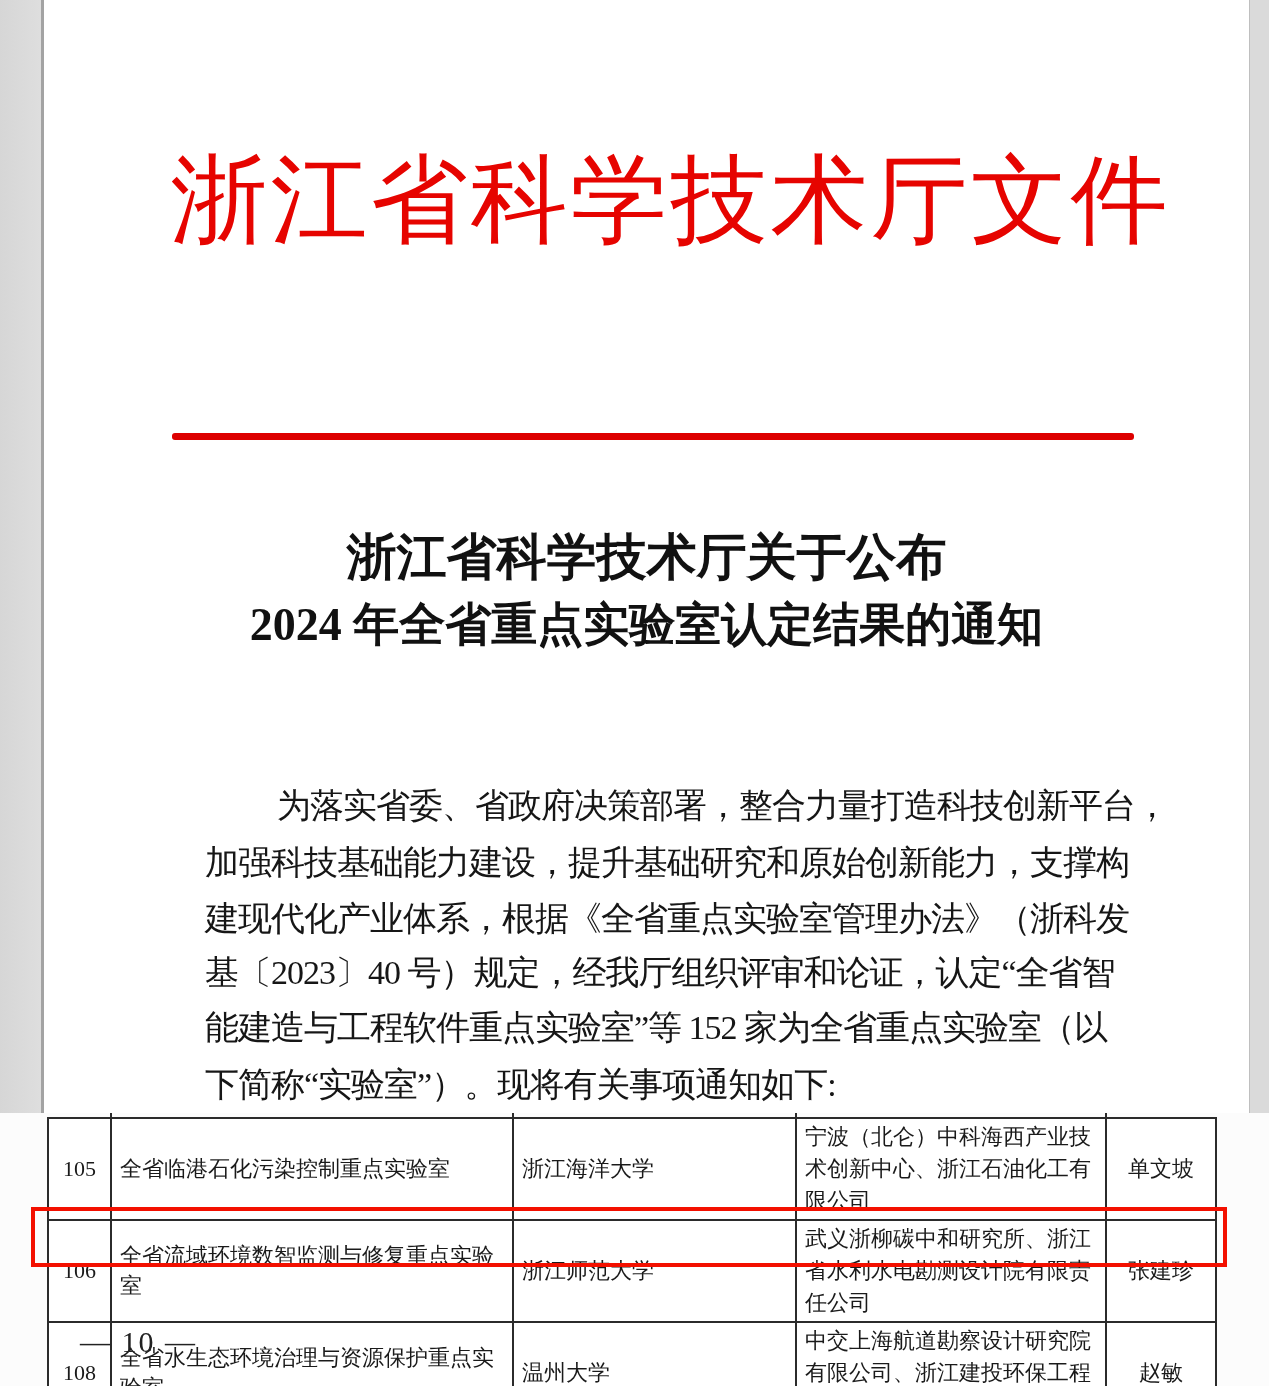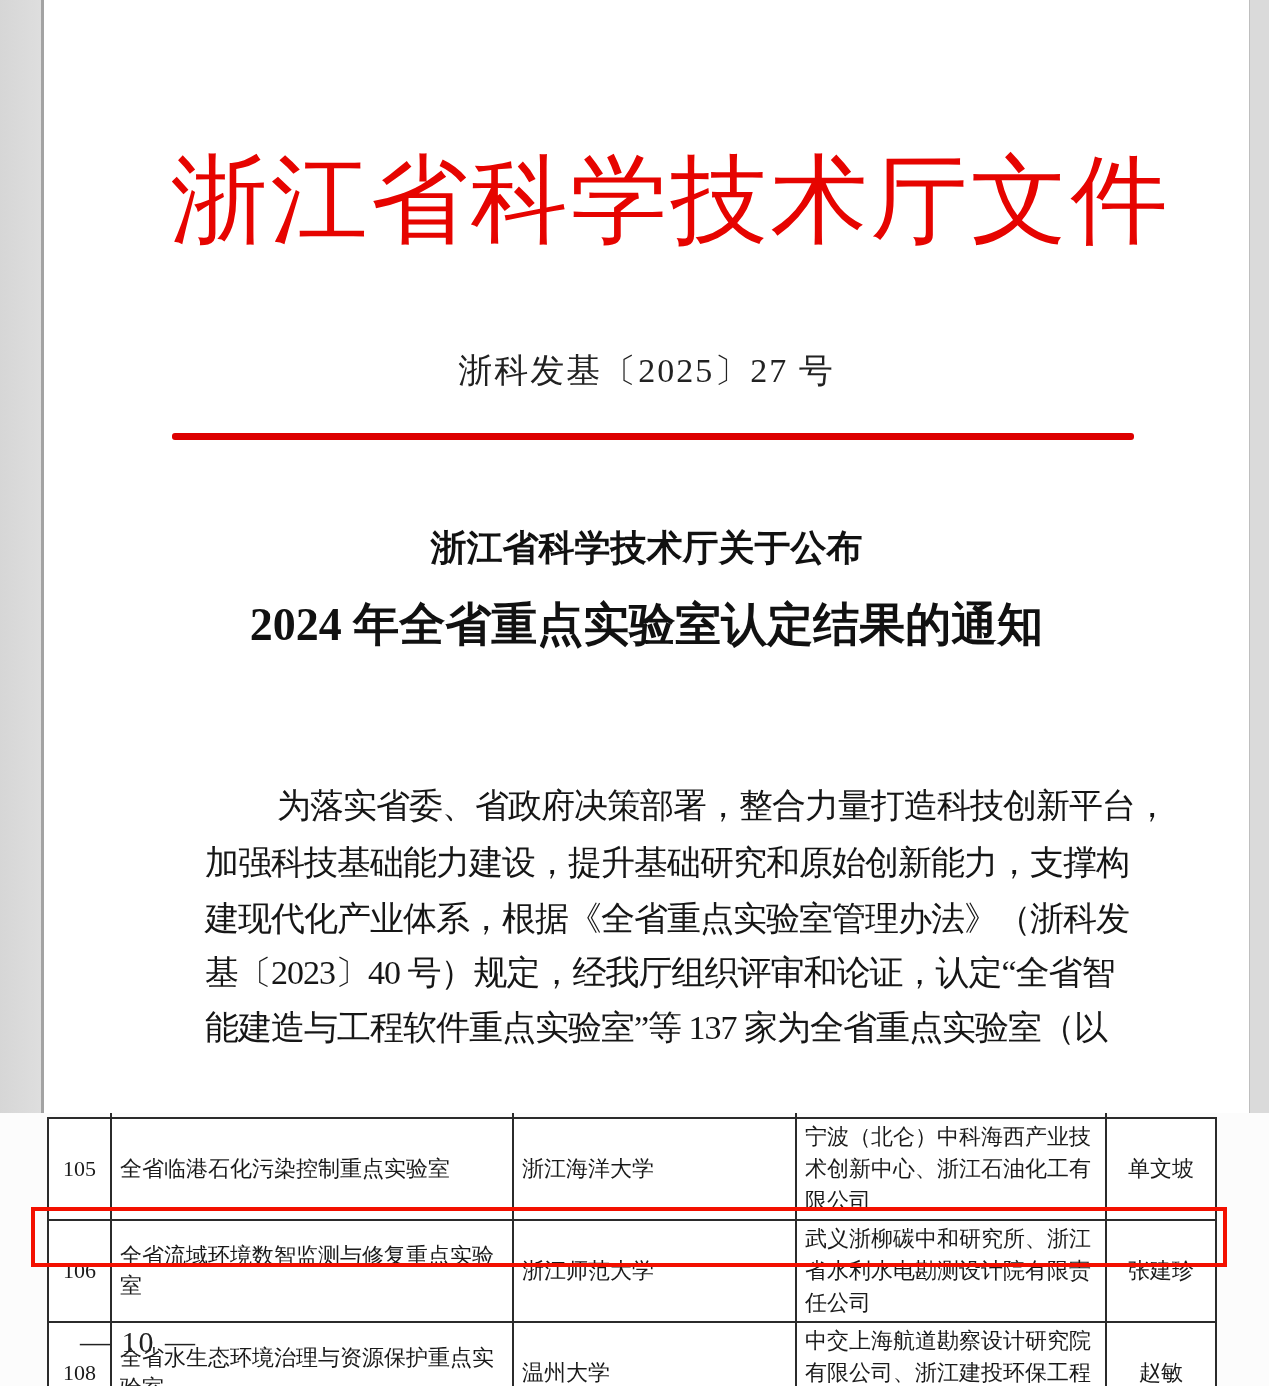--- a/index.html
+++ b/index.html
@@ -42,21 +42,21 @@
     color:#222;
     white-space:nowrap;
   }
   .red-rule{
     position:absolute;left:128px;top:433px;width:962px;height:7px;
     border-radius:3px;
   }
   .notice-title-1{
     position:absolute;left:0;top:524px;width:100%;
     text-align:center;
-    font-size:36px;font-weight:bold;color:#111;
+    font-size:50px;font-weight:bold;color:#111;
     white-space:nowrap;
   }
   .notice-title-2{
     position:absolute;left:0;top:594px;width:100%;
     text-align:center;
     font-size:46px;font-weight:bold;color:#111;
     white-space:nowrap;
   }
   .salutation{
     position:absolute;left:161px;top:721px;
@@ -122,33 +122,33 @@
 <body>
 
 <div id="stage">
 
   <div class="margin-strip-left"></div>
   <div class="margin-strip-right"></div>
 
   <div class="doc-page">
     <div class="doc-header-title" style="color:#e60400;">浙江省科学技术厅文件</div>
 
-    <div class="doc-number">浙科发基〔2025〕27 号</div>
 
     <div class="red-rule" style="background:#dd0000;"></div>
 
     <div class="notice-title-1">浙江省科学技术厅关于公布</div>
     <div class="notice-title-2">2024 年全省重点实验室认定结果的通知</div>
 
 
     <div class="body-line bl-0">为落实省委、省政府决策部署，整合力量打造科技创新平台，</div>
     <div class="body-line bl-2">建现代化产业体系，根据《全省重点实验室管理办法》（浙科发</div>
     <div class="body-line bl-1">加强科技基础能力建设，提升基础研究和原始创新能力，支撑构</div>
     <div class="body-line bl-3">基〔2023〕40 号）规定，经我厅组织评审和论证，认定“全省智</div>
-    <div class="body-line bl-4">能建造与工程软件重点实验室”等 137 家为全省重点实验室（以</div>
+    <div class="body-line bl-4">能建造与工程软件重点实验室”等 152 家为全省重点实验室（以</div>
+    <div class="body-line bl-5">下简称“实验室”）。现将有关事项通知如下:</div>
   </div>
 
   <div class="table-section">
 
     <div class="divider-stub" style="left:110px;"></div>
     <div class="divider-stub" style="left:512px;"></div>
     <div class="divider-stub" style="left:795px;"></div>
     <div class="divider-stub" style="left:1105px;"></div>
 
     <table class="lab-table">

